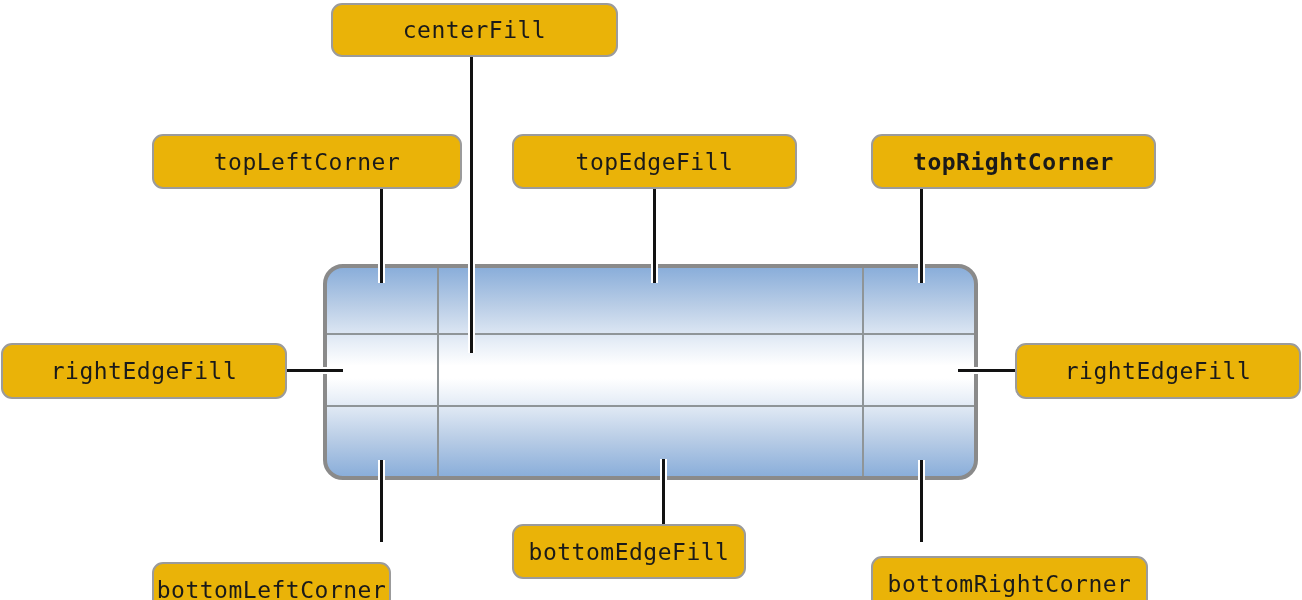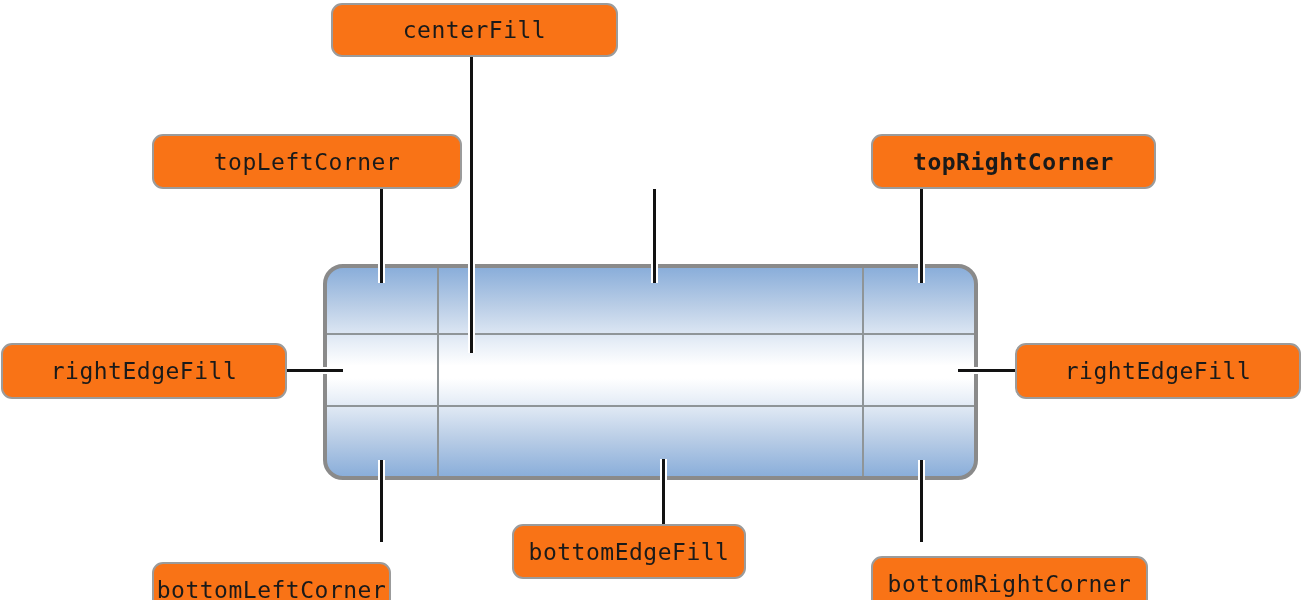--- a/index.html
+++ b/index.html
@@ -14,21 +14,21 @@
     background: #ffffff;
     font-family: "DejaVu Sans Mono", "Liberation Mono", monospace;
     overflow: hidden;
   }
 
   
   .callout {
     position: absolute;
     box-sizing: border-box;
     height: 55px;
-    background: #f97316;
+    background: #eab308;
     border: 2px solid #9b9b9b;
     border-radius: 11px;
     display: flex;
     align-items: center;
     justify-content: center;
     font-size: 23px;
     letter-spacing: 0.5px;
     color: #1a1a1a;
     z-index: 30;
   }
@@ -123,20 +123,23 @@
   <div class="leader-v l-bottomLeftCorner"></div>
   <div class="leader-v l-bottomEdgeFill"></div>
   <div class="leader-v l-bottomRightCorner"></div>
 
   <div class="callout c-centerFill">
     <span>centerFill</span>
   </div>
   <div class="callout c-topLeftCorner">
     <span>topLeftCorner</span>
   </div>
+  <div class="callout c-topEdgeFill">
+    <span>topEdgeFill</span>
+  </div>
   <div class="callout c-topRightCorner">
     <span>topRightCorner</span>
   </div>
   <div class="callout c-leftEdgeFill">
     <span>rightEdgeFill</span>
   </div>
   <div class="callout c-rightEdgeFill">
     <span>rightEdgeFill</span>
   </div>
   <div class="callout c-bottomLeftCorner">

